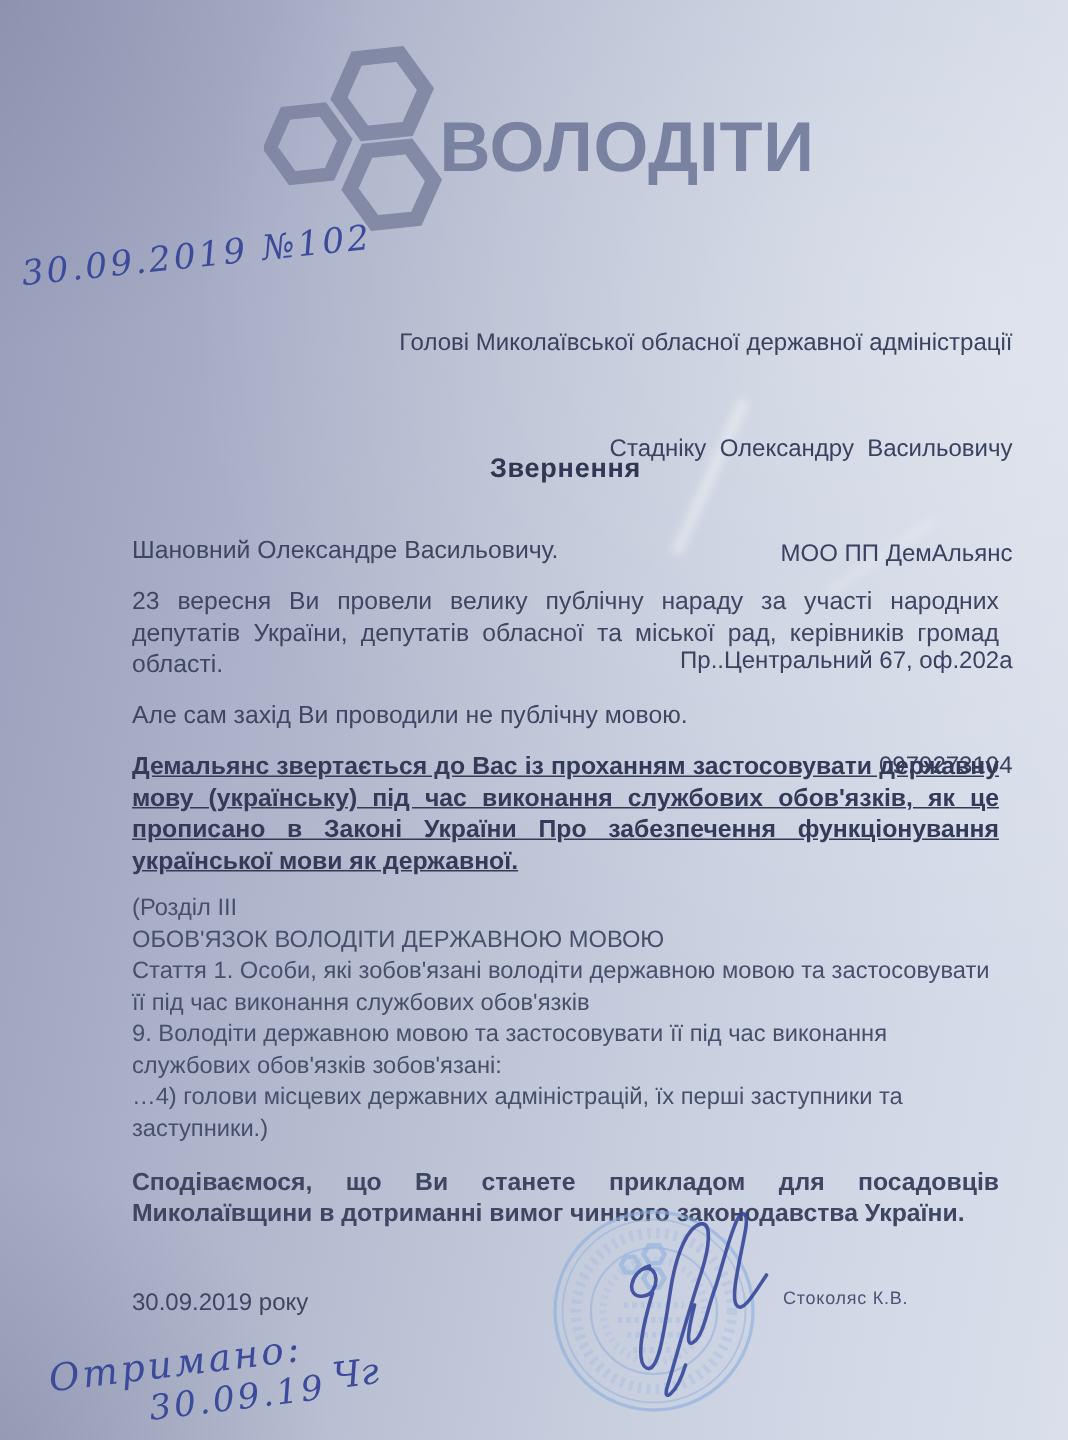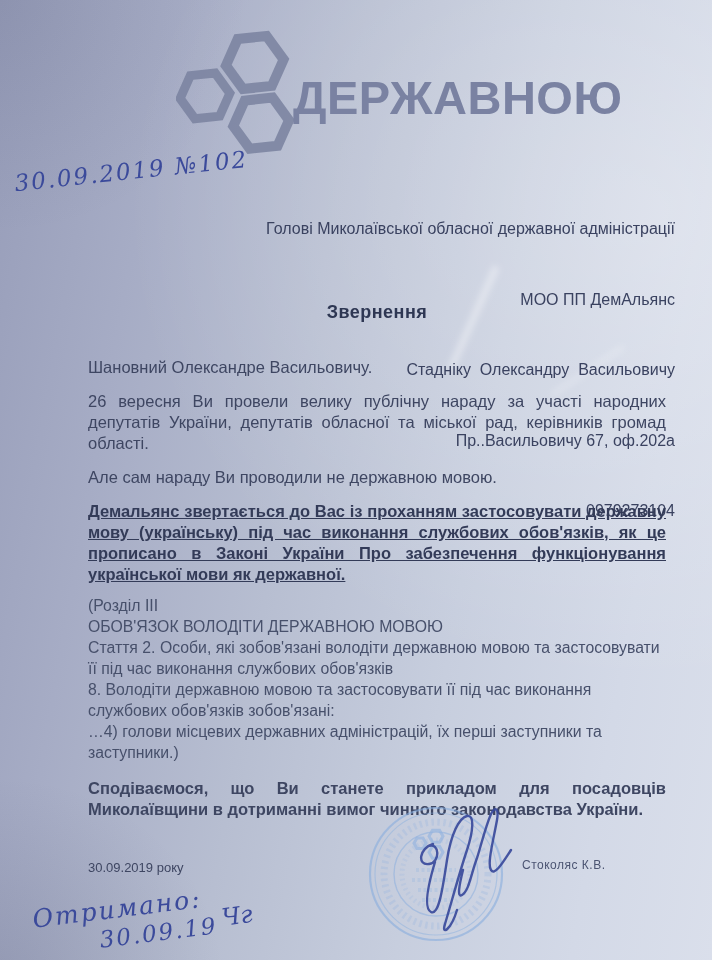--- a/index.html
+++ b/index.html
@@ -46,21 +46,21 @@
   .body-text{
     position:absolute;left:88px;top:357px;width:578px;
     font-size:16.5px;line-height:21px;color:#3e4662;
   }
   .para{margin:0 0 13px 0;text-align:justify;}
   .para-plain{text-align:left;}
   .para-bold{font-weight:700;color:#333b58;margin-bottom:10px;text-decoration:underline;}
   .citation{margin:2px 0 15px 0;font-size:15.8px;color:#47506b;line-height:21px;}
   .closing{font-weight:600;text-align:justify;margin:0;}
 
-  .footer-date{position:absolute;left:88px;top:860px;font-size:13px;font-weight:500;color:#3e4662;}
+  .footer-date{position:absolute;left:88px;top:860px;font-size:16px;font-weight:500;color:#3e4662;}
   .signer-name{position:absolute;left:522px;top:858px;font-size:12px;color:#4b5472;letter-spacing:.5px;}
 
   .stamp{position:absolute;left:366px;top:804px;opacity:.85;}
   .signature{position:absolute;left:405px;top:798px;}
 
   .received{position:absolute;left:22px;top:890px;transform:rotate(-7deg);width:260px;}
   .received-line1{position:absolute;left:8px;top:0;font-size:25px;letter-spacing:2px;}
   .received-line2{position:absolute;left:72px;top:30px;font-size:23px;letter-spacing:2px;}
   .received-initials{position:absolute;left:196px;top:22px;font-size:24px;}
 </style>
@@ -71,44 +71,44 @@
   <div class="crease crease1"></div>
   <div class="crease crease2"></div>
 
   <svg class="logo-svg" width="130" height="130" viewBox="0 0 130 130" aria-hidden="true">
     <g transform="rotate(-6 66 66)" fill="none" stroke="#79819f" stroke-opacity=".85">
       <polygon stroke-width="10" points="111,36 96.5,61.1 67.5,61.1 53,36 67.5,10.9 96.5,10.9"></polygon>
       <polygon stroke-width="9" points="54,64 41.5,85.7 16.5,85.7 4,64 16.5,42.3 41.5,42.3"></polygon>
       <polygon stroke-width="10" points="110,97 96,121.2 68,121.2 54,97 68,72.8 96,72.8"></polygon>
     </g>
   </svg>
-  <div class="logo-text">ДЕРЖАВНОЮ</div>
+  <div class="logo-text">ВОЛОДІТИ</div>
 
   <div class="hand hand-ref">30.09.2019 №102</div>
 
   <div class="recipient">
     <div>Голові Миколаївської обласної державної адміністрації</div>
+    <div>Стадніку  Олександру  Васильовичу</div>
     <div>МОО ПП ДемАльянс</div>
-    <div>Стадніку  Олександру  Васильовичу</div>
-    <div>Пр..Васильовичу 67, оф.202а</div>
+    <div>Пр..Центральний 67, оф.202а</div>
     <div>0979273104</div>
   </div>
 
   <div class="doc-title">Звернення</div>
 
   <div class="body-text">
     <p class="para para-plain">Шановний Олександре Васильовичу.</p>
-    <p class="para">26 вересня Ви провели  велику публічну нараду за участі народних депутатів України, депутатів обласної та міської рад, керівників громад області.</p>
-    <p class="para para-plain">Але сам нараду Ви проводили не державною мовою.</p>
+    <p class="para">23 вересня Ви провели  велику публічну нараду за участі народних депутатів України, депутатів обласної та міської рад, керівників громад області.</p>
+    <p class="para para-plain">Але сам захід Ви проводили не публічну мовою.</p>
     <p class="para para-bold">Демальянс звертається до Вас із проханням застосовувати державну мову (українську) під час виконання службових обов'язків, як це прописано в Законі України Про забезпечення функціонування української мови як державної.</p>
     <div class="citation">
       <div>(Розділ III</div>
       <div>ОБОВ'ЯЗОК ВОЛОДІТИ ДЕРЖАВНОЮ МОВОЮ</div>
-      <div>Стаття 2. Особи, які зобов'язані володіти державною мовою та застосовувати її під час виконання службових обов'язків</div>
-      <div>8. Володіти державною мовою та застосовувати її під час виконання службових обов'язків зобов'язані:</div>
+      <div>Стаття 1. Особи, які зобов'язані володіти державною мовою та застосовувати її під час виконання службових обов'язків</div>
+      <div>9. Володіти державною мовою та застосовувати її під час виконання службових обов'язків зобов'язані:</div>
       <div>…4) голови місцевих державних адміністрацій, їх перші заступники та заступники.)</div>
     </div>
     <p class="para closing">Сподіваємося, що Ви станете прикладом  для посадовців Миколаївщини в дотриманні вимог чинного законодавства України.</p>
   </div>
 
   <div class="footer-date">30.09.2019 року</div>
 
   <svg class="stamp" width="140" height="140" viewBox="0 0 140 140" aria-hidden="true">
     <g fill="none" stroke="#89aede">
       <circle cx="70" cy="70" r="66" stroke-width="2.2" stroke-opacity=".7"></circle>

